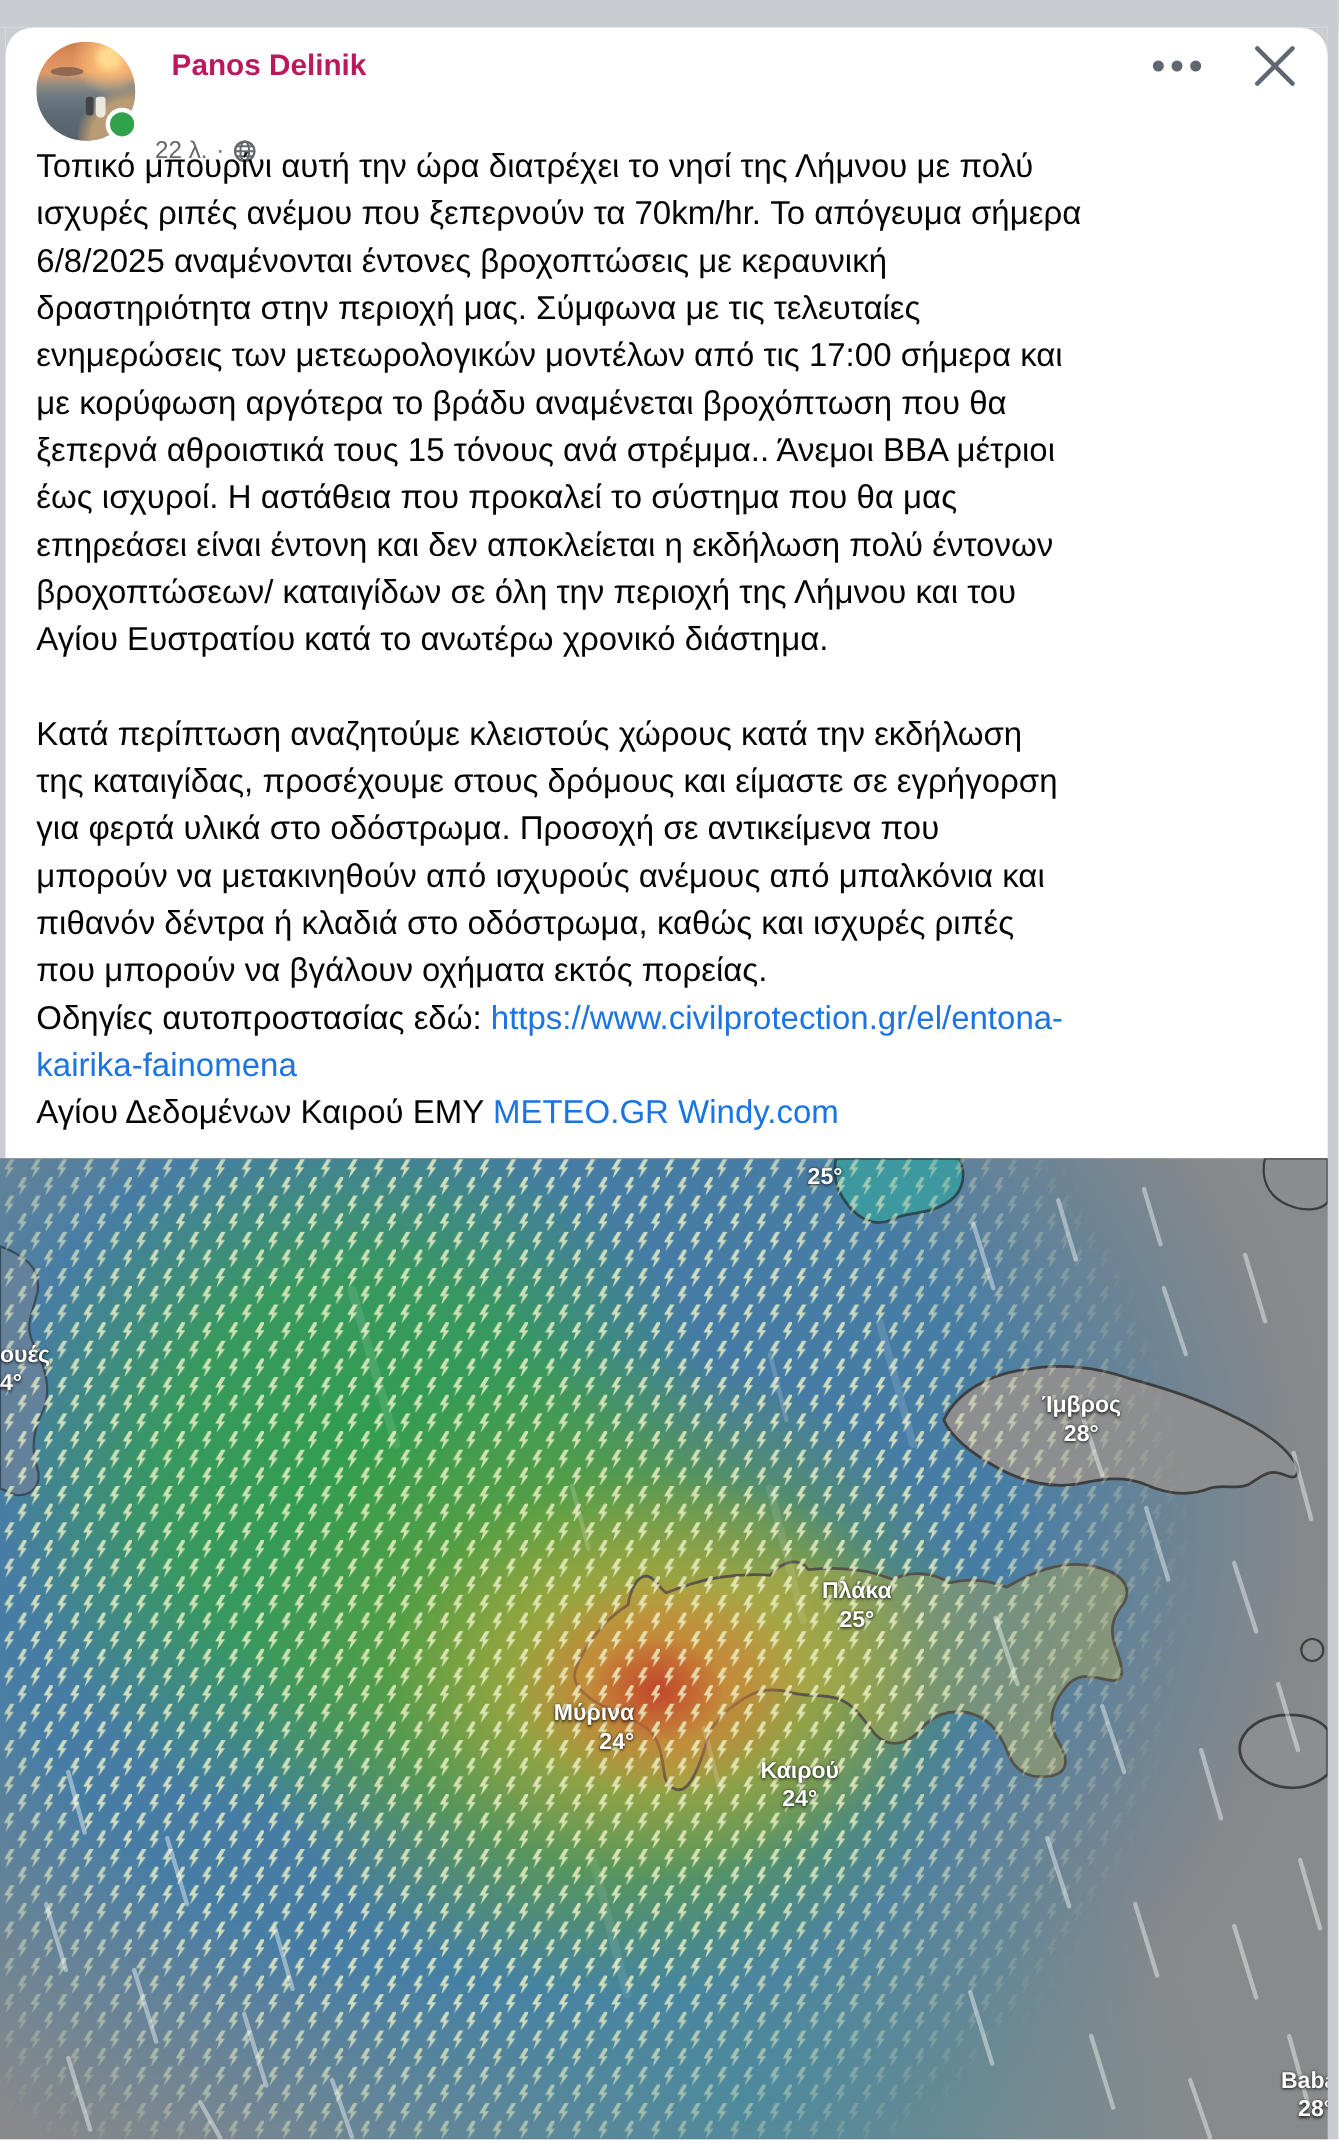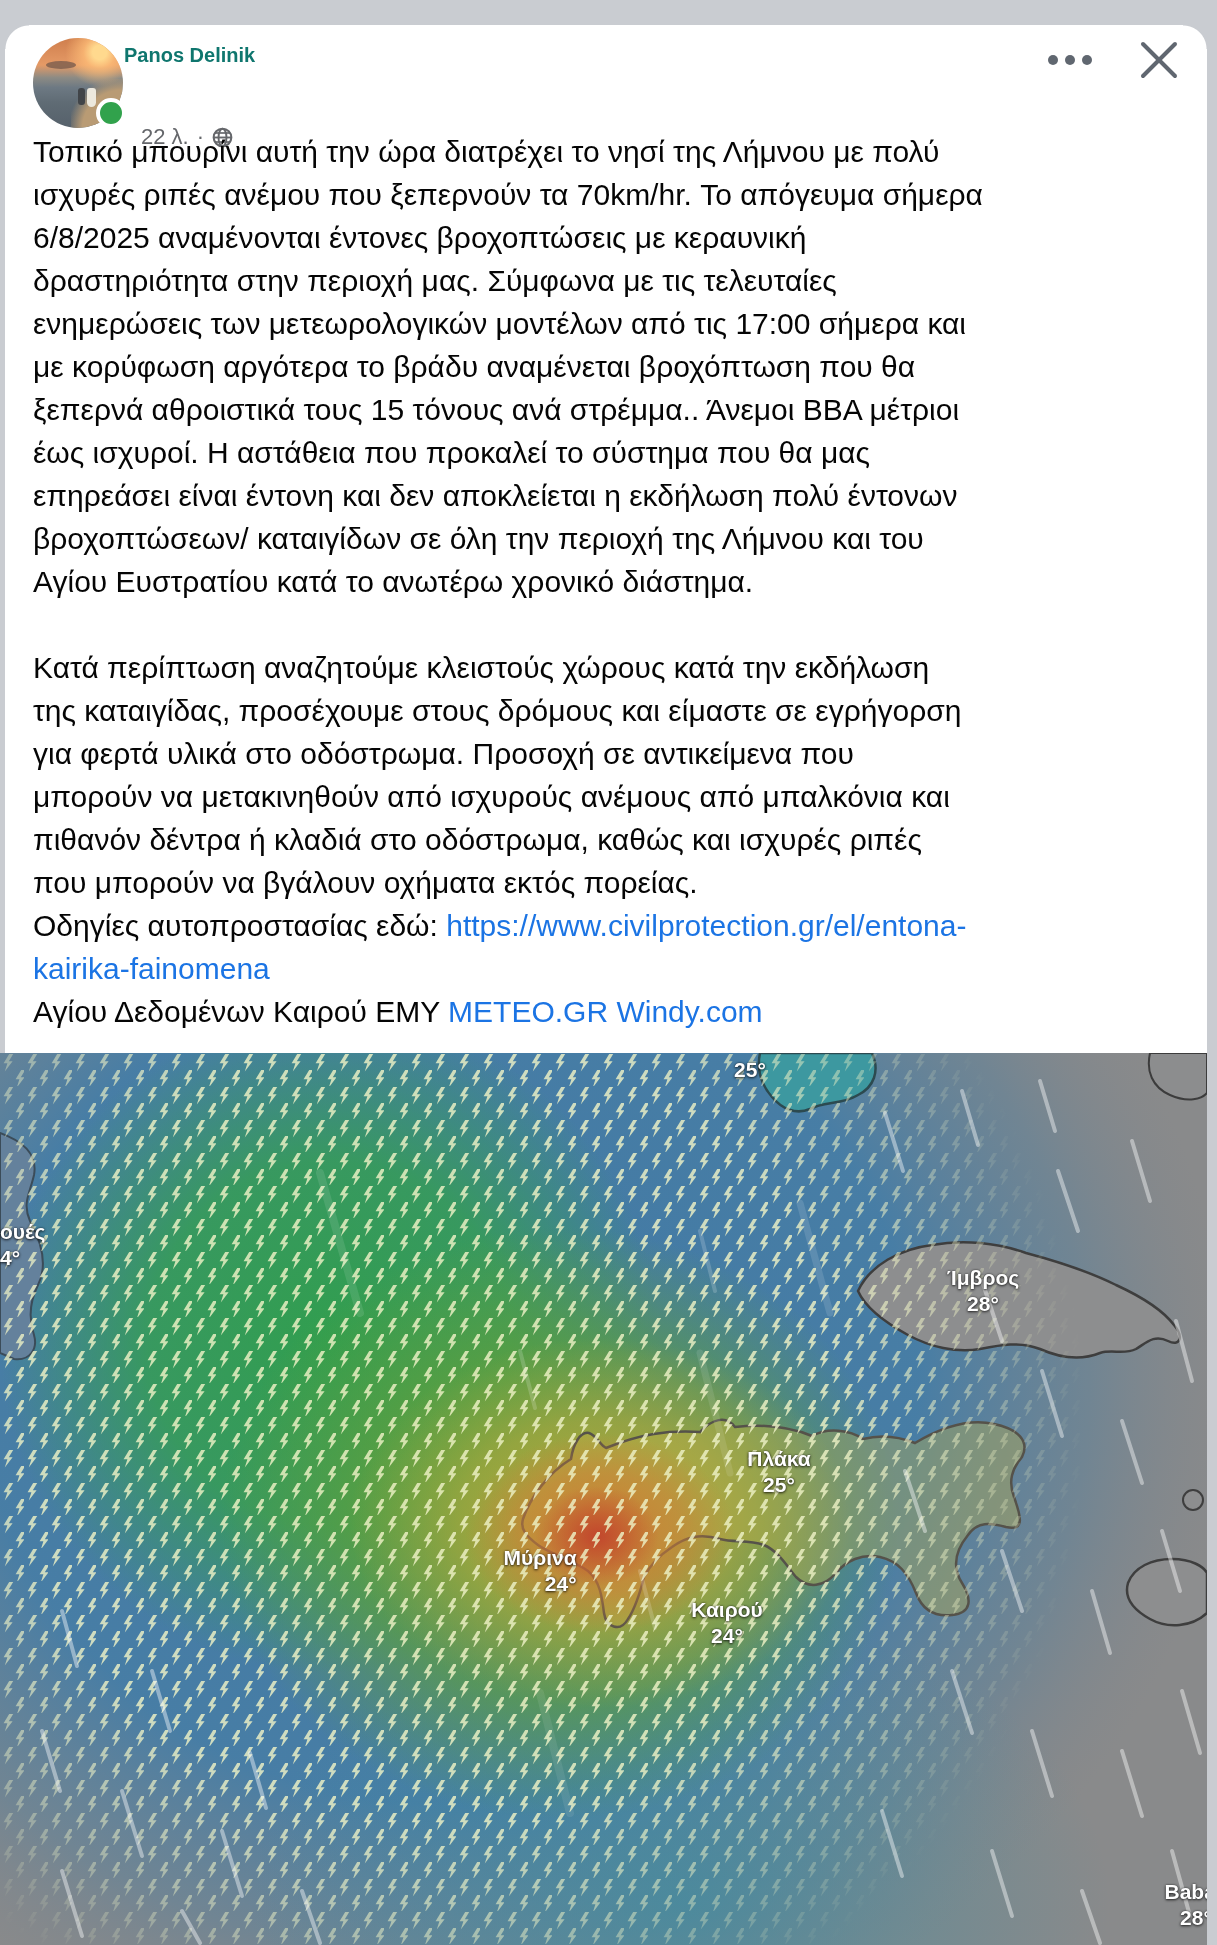--- a/index.html
+++ b/index.html
@@ -25,21 +25,21 @@
   .avatar-photo .island-sil{position:absolute;left:14%;top:26%;width:34%;height:9%;
     background:#7a5c4e;border-radius:50%;opacity:.8;}
   .avatar-photo .shore{position:absolute;right:-12%;bottom:-8%;width:70%;height:62%;
     background:radial-gradient(ellipse at 80% 90%, #b99b74 0 55%, rgba(185,155,116,0) 75%);}
   .avatar-photo .figure-groom{position:absolute;left:50%;top:56%;width:7px;height:17px;
     background:#414549;border-radius:3px;}
   .avatar-photo .figure-bride{position:absolute;left:60%;top:55%;width:9px;height:19px;
     background:#ece8dd;border-radius:4px 4px 6px 6px;}
   .online-dot{position:absolute;left:96px;top:98px;width:22px;height:22px;border-radius:50%;
     background:#31a24c;border:4px solid #ffffff;}
-  .author{position:absolute;left:124px;top:44px;font-size:20px;font-weight:bold;color:#0f766e;cursor:pointer;}
+  .author{position:absolute;left:156px;top:44px;font-size:27px;font-weight:bold;color:#be185d;cursor:pointer;}
   .meta-row{position:absolute;left:141px;top:82px;display:flex;align-items:center;gap:8px;
     font-size:22px;color:#65676b;margin-top:42px;}
   .meta-row .ts{cursor:pointer;}
   .icon-btn{position:absolute;cursor:pointer;}
   .dots-btn{left:1040px;top:42px;width:60px;height:36px;display:flex;align-items:center;justify-content:center;}
   .close-btn{left:1132px;top:35px;width:54px;height:50px;display:flex;align-items:center;justify-content:center;}
 
   
   .post-text{position:absolute;left:33px;top:130px;width:1162px;font-size:30px;line-height:43px;color:#050505;}
   .post-text p{margin:0;}
@@ -256,21 +256,21 @@
   </svg>
 
   <div class="map-label c" style="left:750px;top:4px;">
     <div>25°</div>
       <div></div>
   </div>
   <div class="map-label c" style="left:983px;top:212px;">
     <div>Ίμβρος</div>
       <div>28°</div>
   </div>
-  <div class="map-label c" style="left:779px;top:381px;margin-top:12px;">
+  <div class="map-label c" style="left:779px;top:381px;">
     <div>Πλάκα</div>
       <div>25°</div>
   </div>
   <div class="map-label c" style="left:540px;top:492px;text-align:right;">
     <div>Μύρινα</div>
       <div>24°</div>
   </div>
   <div class="map-label c" style="left:727px;top:544px;">
     <div>Καιρού</div>
       <div>24°</div>

